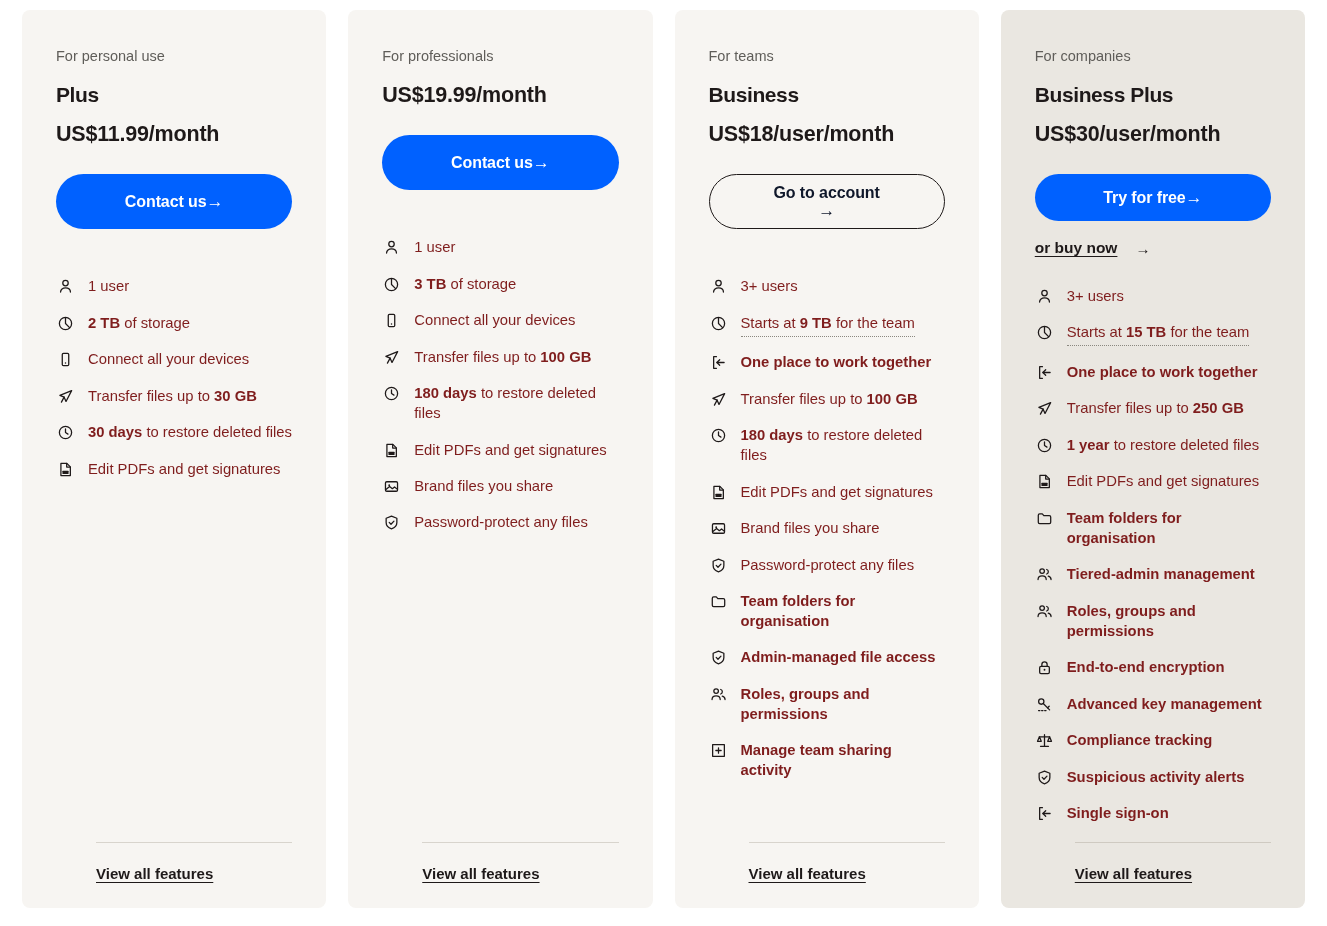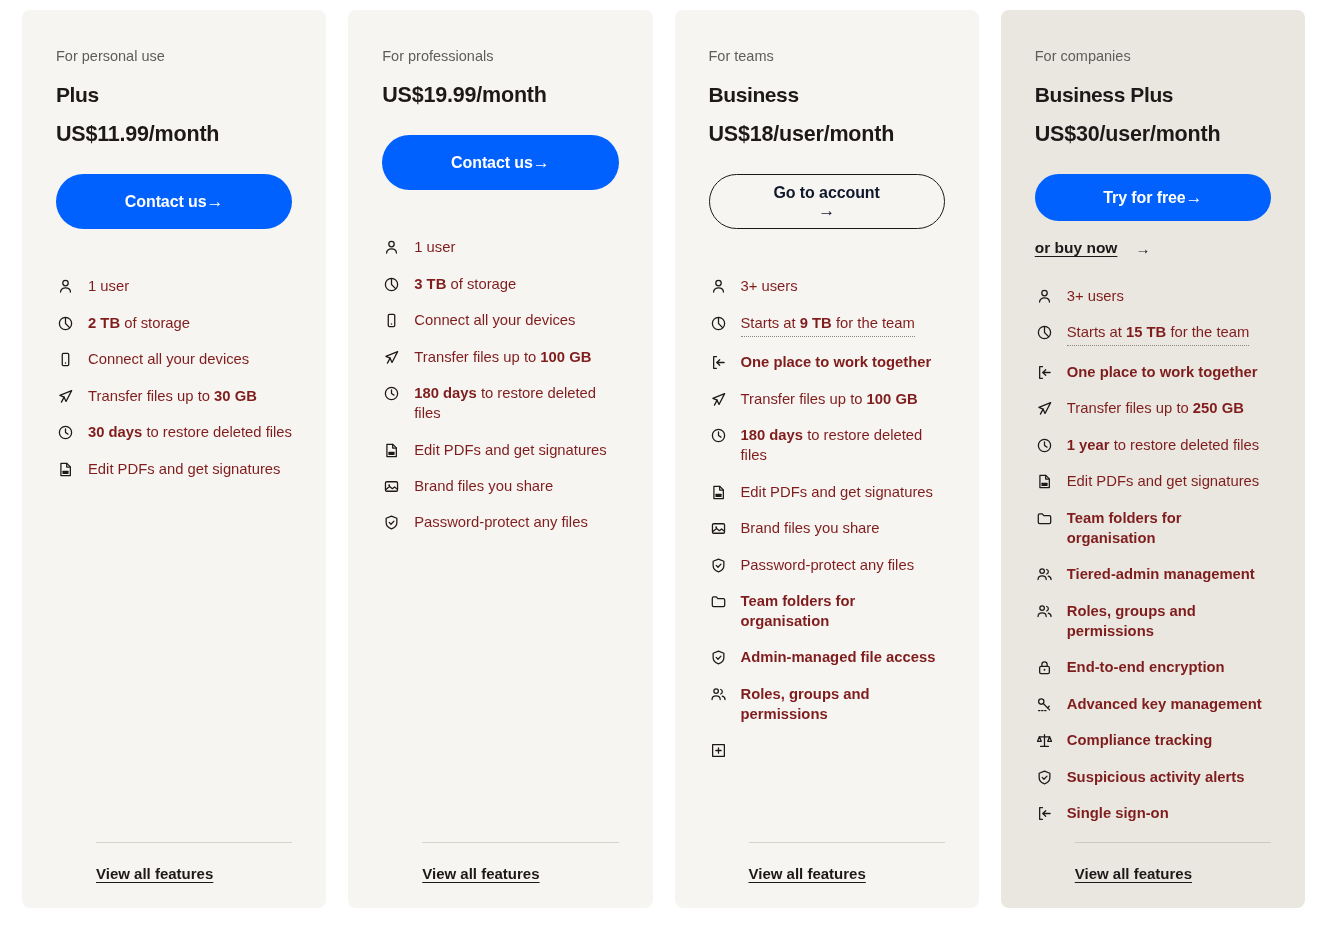--- a/index.html
+++ b/index.html
@@ -418,20 +418,21 @@
           </span>
           <span class="txt"><span></span><b></b><span>Roles, groups and permissions</span></span>
         </li>
         <li class="feat bold">
           <span class="ic">
             <svg viewBox="0 0 20 20">
               <path d="M3.1 3.1h13.8v13.8H3.1z" stroke="#1e1919" stroke-width="1.5" fill="none" stroke-linecap="round" stroke-linejoin="round"></path>
               <path d="M10 6.9v6.2M6.9 10h6.2" stroke="#1e1919" stroke-width="1.5" fill="none" stroke-linecap="round" stroke-linejoin="round"></path>
             </svg>
           </span>
+          <span class="txt"><span></span><b></b><span>Manage team sharing activity</span></span>
         </li>
       </ul>
       <div class="spacer"></div>
       <div class="footer">
         <div class="view-all">View all features</div>
       </div>
     </div>
     <div class="card highlight has-buynow">
       <div class="eyebrow">For companies</div>
       <div class="plan-name">Business Plus</div>

